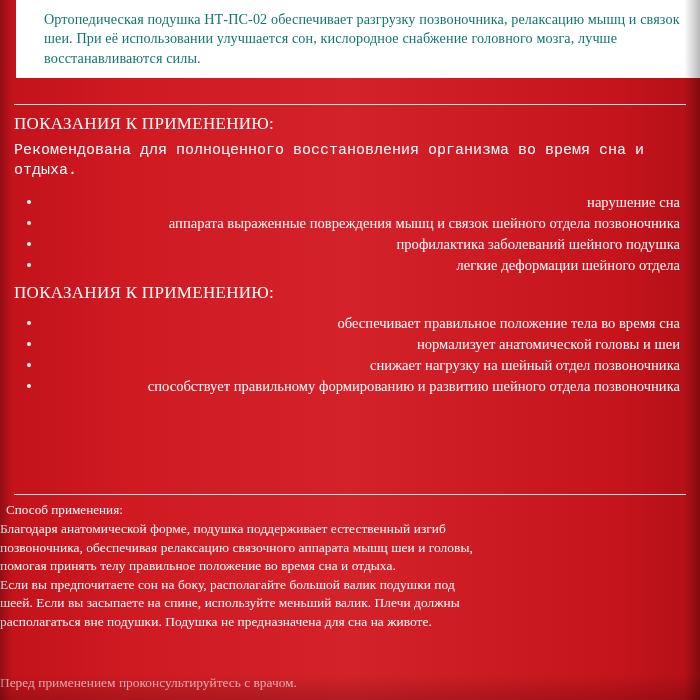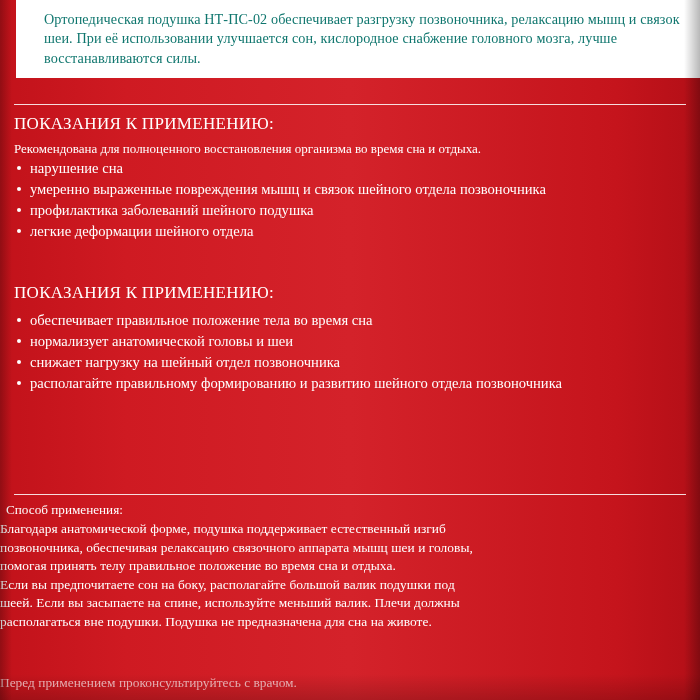--- a/index.html
+++ b/index.html
@@ -56,28 +56,30 @@
     box-sizing: border-box;
   }
   .section-title {
     font-size: 17px;
     letter-spacing: 0.3px;
     margin: 0 0 7px 0;
     color: #ffffff;
     font-weight: normal;
   }
   .lead {
-    font-size: 13px;
-    margin: 0 0 0 0;
+    font-size: 15px;
+    margin: 0 0 12px 0;
     line-height: 1.3;
+    font-family: Liberation Mono, monospace;
   }
   ul.bullets {
     list-style: none;
-    margin: 0;
+    margin: 10px;
     padding: 0;
+    text-align: right;
   }
   ul.bullets li {
     position: relative;
     font-size: 14.6px;
     line-height: 1.44;
     padding-left: 16px;
     margin: 0;
   }
   ul.bullets li::before {
     content: "";
@@ -157,33 +159,33 @@
     <p>Ортопедическая подушка НТ-ПС-02 обеспечивает разгрузку позвоночника, релаксацию мышц и связок шеи. При её использовании улучшается сон, кислородное снабжение головного мозга, лучше восстанавливаются силы.</p>
   </div>
 
   <div class="rule rule-top"></div>
 
   <div class="section" id="section-indications">
     <h2 class="section-title">ПОКАЗАНИЯ К ПРИМЕНЕНИЮ:</h2>
     <p class="lead">Рекомендована для полноценного восстановления организма во время сна и отдыха.</p>
     <ul class="bullets">
       <li>нарушение сна</li>
-      <li>умеренно выраженные повреждения мышц и связок шейного отдела позвоночника</li>
+      <li>аппарата выраженные повреждения мышц и связок шейного отдела позвоночника</li>
       <li>профилактика заболеваний шейного подушка</li>
       <li>легкие деформации шейного отдела</li>
     </ul>
   </div>
 
   <div class="section" id="section-benefits">
     <h2 class="section-title">ПОКАЗАНИЯ К ПРИМЕНЕНИЮ:</h2>
     <ul class="bullets">
       <li>обеспечивает правильное положение тела во время сна</li>
       <li>нормализует анатомической головы и шеи</li>
       <li>снижает нагрузку на шейный отдел позвоночника</li>
-      <li>располагайте правильному формированию и развитию шейного отдела позвоночника</li>
+      <li>способствует правильному формированию и развитию шейного отдела позвоночника</li>
     </ul>
   </div>
 
   <div class="rule rule-bottom"></div>
 
   <div class="usage">
     <div class="usage-title">Способ применения:</div>
     <div class="usage-text">
       <p>Благодаря анатомической форме, подушка поддерживает естественный изгиб позвоночника, обеспечивая релаксацию связочного аппарата мышц шеи и головы, помогая принять телу правильное положение во время сна и отдыха.</p>
       <p>Если вы предпочитаете сон на боку, располагайте большой валик подушки под шеей. Если вы засыпаете на спине, используйте меньший валик. Плечи должны располагаться вне подушки. Подушка не предназначена для сна на животе.</p>

